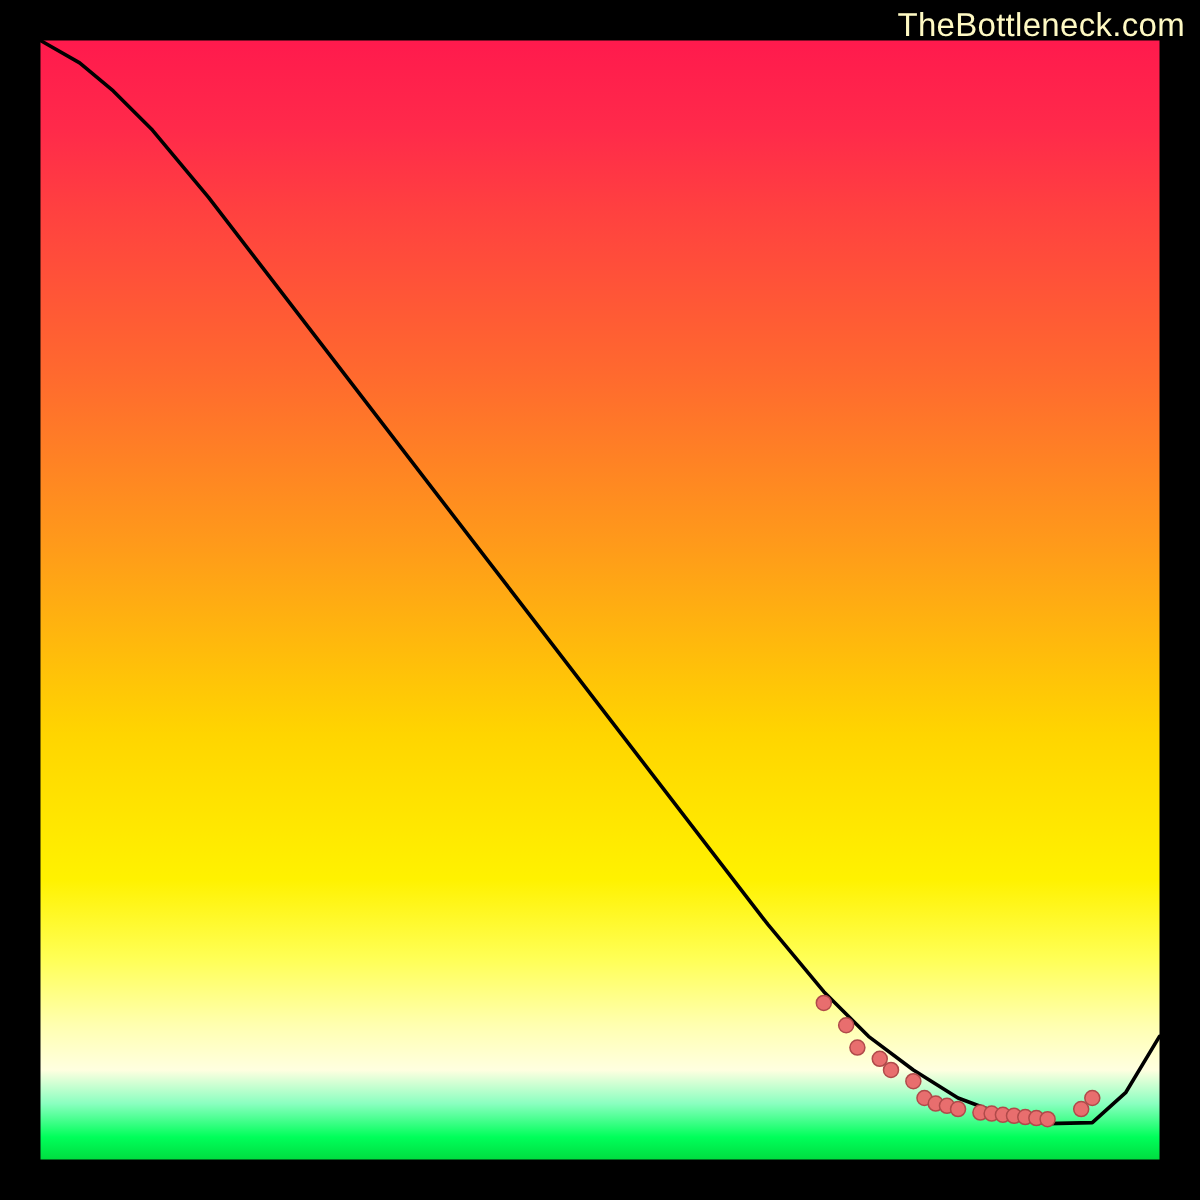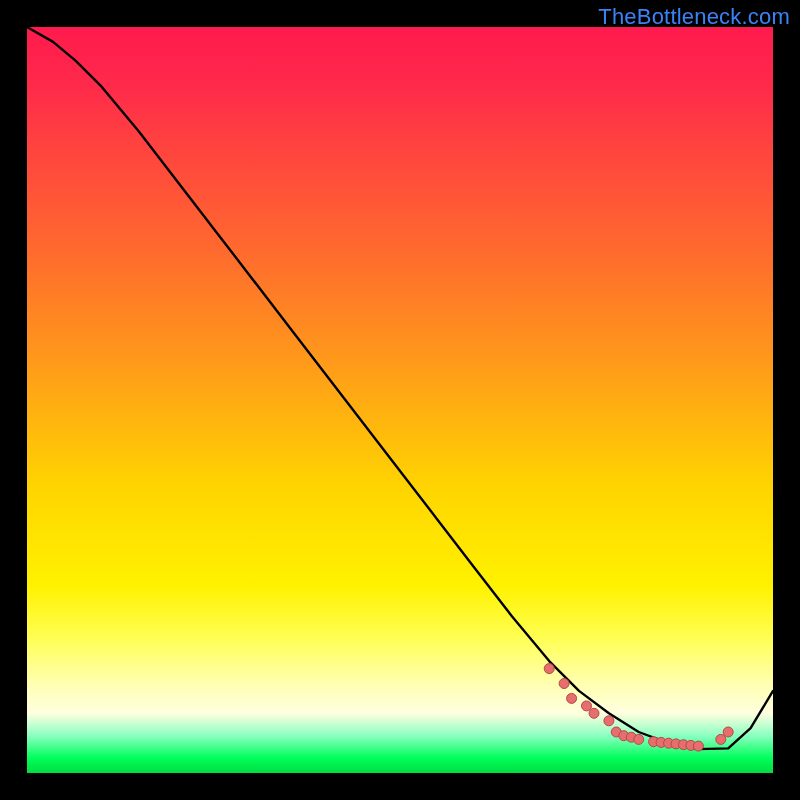--- a/index.html
+++ b/index.html
@@ -51,21 +51,21 @@
     fill: #e86e6e;
     stroke: #b04a4a;
     stroke-width: 1;
   }
   .watermark {
     position: absolute;
     top: 4px;
     right: 10px;
     font-family: Arial, Helvetica, sans-serif;
     font-size: 22px;
-    color: #3b82f6;
+    color: #fef9c3;
     font-weight: 500;
     letter-spacing: 0.2px;
   }
 </style>
 </head>
 <body>
 
 <div class="stage">
   <span class="watermark">TheBottleneck.com</span>
   <div class="plot">

